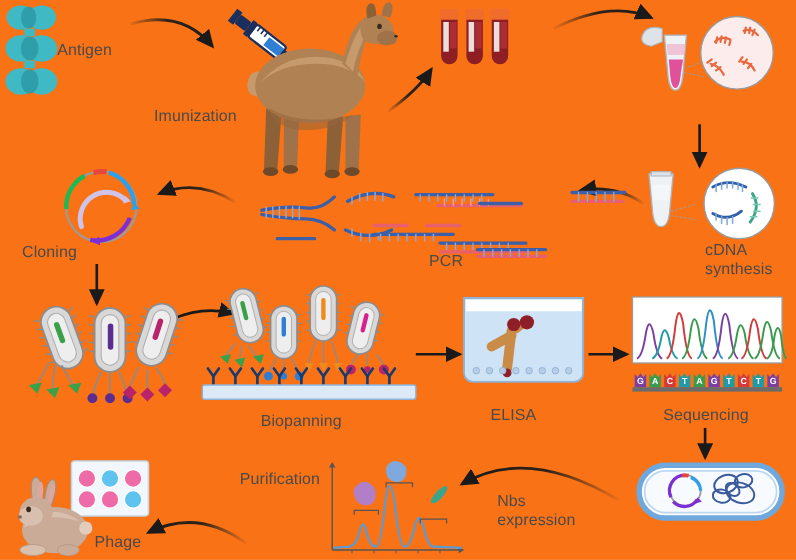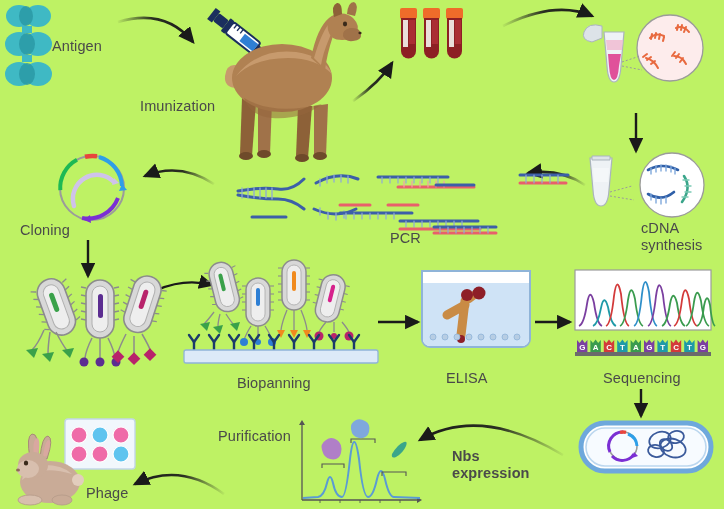--- a/index.html
+++ b/index.html
@@ -5,21 +5,21 @@
 <style>
   html, body {
     margin: 0;
     padding: 0;
     background: #ffffff;
   }
   #canvas {
     position: relative;
     width: 724px;
     height: 509px;
-    background: #bef264;
+    background: #f97316;
     font-family: "Liberation Sans", sans-serif;
     overflow: hidden;
   }
   .lbl {
     position: absolute;
     color: #4a4a4a;
     font-size: 14.5px;
     line-height: 17px;
     white-space: pre-line;
     letter-spacing: 0.1px;
@@ -726,21 +726,21 @@
 
       <g fill="none" stroke="#3a5a9b" stroke-width="1.8">
         <ellipse cx="82" cy="22" rx="11" ry="8" transform="rotate(-20 82 22)"></ellipse>
         <ellipse cx="95" cy="30" rx="13" ry="9" transform="rotate(18 95 30)"></ellipse>
         <ellipse cx="78" cy="33" rx="8" ry="6" transform="rotate(10 78 33)"></ellipse>
         <ellipse cx="98" cy="19" rx="8" ry="6" transform="rotate(-12 98 19)"></ellipse>
         <ellipse cx="88" cy="27" rx="7" ry="5" transform="rotate(40 88 27)"></ellipse>
       </g>
     </svg>
   </div>
-  <div class="lbl" style="left:452px; top:448px;font-weight:bold;">Nbs
+  <div class="lbl" style="left:452px; top:448px;">Nbs
 expression</div>
 
   <div class="node" style="left:296px; top:418px;">
     <svg width="128" height="91" viewBox="0 0 128 91">
 
       <line x1="6" y1="4" x2="6" y2="82" stroke="#555" stroke-width="1.3"></line>
       <line x1="6" y1="82" x2="124" y2="82" stroke="#555" stroke-width="1.3"></line>
       <path d="M6,2 l-3,5 h6 z" fill="#555"></path>
       <path d="M126,82 l-5,-3 v6 z" fill="#555"></path>
       <g stroke="#555" stroke-width="0.9">

